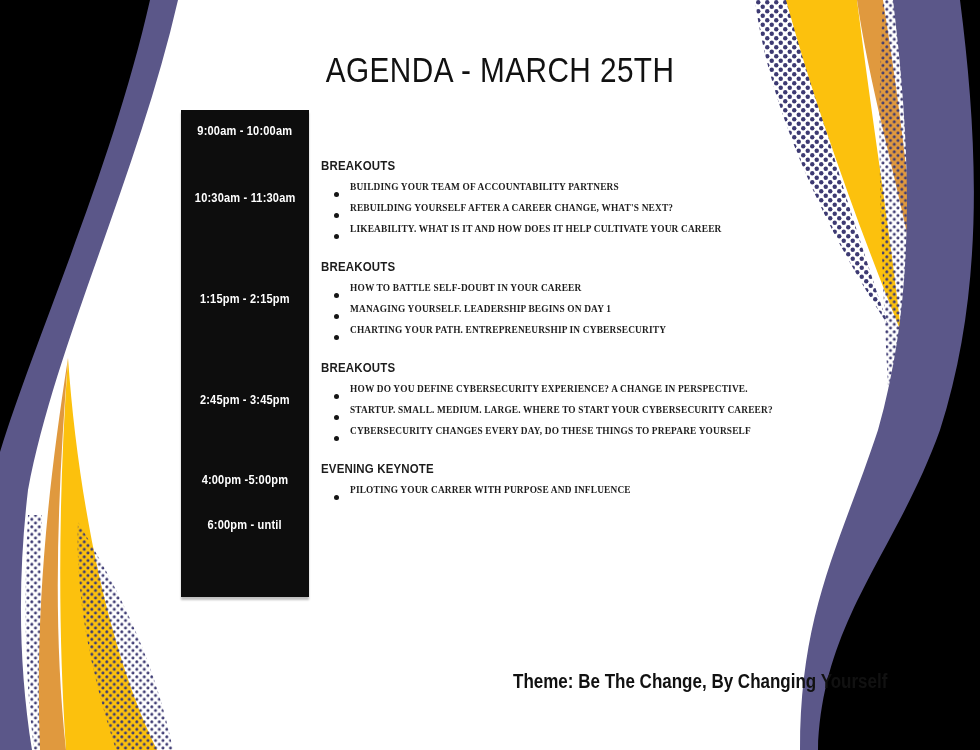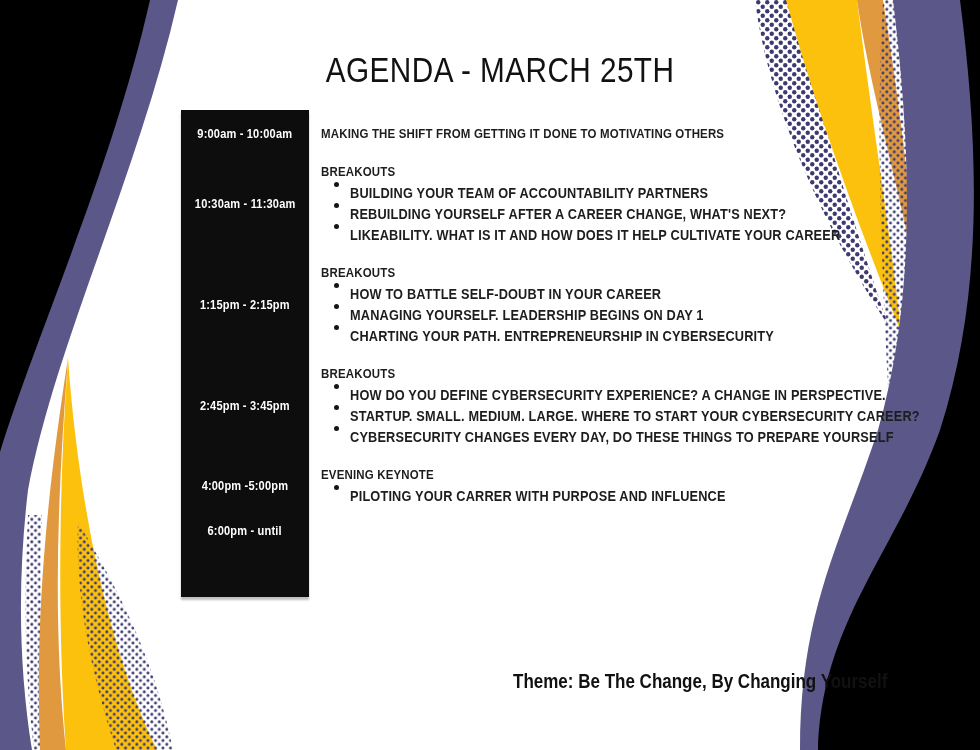--- a/index.html
+++ b/index.html
@@ -19,22 +19,22 @@
 
   #time-panel{position:absolute;left:181px;top:110px;width:128px;height:487px;
               background:var(--panel);z-index:1;box-shadow:0 3px 2px rgba(0,0,0,.25);}
   #rows{position:absolute;left:181px;top:110px;width:660px;z-index:2;
         padding-top:13px;box-sizing:border-box;}
   .srow{display:flex;align-items:center;margin-bottom:17px;}
   .tcell{flex:0 0 128px;width:128px;display:flex;justify-content:center;align-items:center;text-align:right;}
   .tcell .condc{color:#fff;font-size:13px;font-weight:bold;letter-spacing:.2px;}
   .ccell{padding-left:12px;color:var(--text);}
   .hline{line-height:21px;font-size:13.5px;font-weight:bold;letter-spacing:.2px;}
-  .bullet-row{display:flex;align-items:flex-start;line-height:21px;font-size:15px;
-              font-weight:bold;letter-spacing:.2px;padding-left:13px;}
+  .bullet-row{display:flex;align-items:flex-end;line-height:21px;font-size:11px;
+              font-weight:bold;letter-spacing:.2px;padding-left:13px;font-family:Liberation Serif, serif;}
   .dot{flex:0 0 5px;width:5px;height:5px;border-radius:50%;background:#151515;margin-right:11px;}
 </style>
 </head>
 <body>
 
 <div id="page">
 
   <svg id="deco" width="980" height="750" viewBox="0 0 980 750">
     <defs>
       <pattern id="dots-lg" width="9" height="9" patternUnits="userSpaceOnUse">
@@ -65,26 +65,20 @@
   <div id="title">
     <span class="condc">AGENDA - MARCH 25TH</span>
   </div>
 
   <div id="time-panel"></div>
 
   <div id="rows">
   <div class="srow">
     <div class="tcell">
       <span class="condc">9:00am - 10:00am</span>
-    </div>
-    <div class="ccell">
-      <div class="hline">
-        <span class="cond">MAKING THE SHIFT FROM GETTING IT DONE TO MOTIVATING OTHERS</span>
-      </div>
-
     </div>
   </div>
 
   <div class="srow">
     <div class="tcell">
       <span class="condc">10:30am - 11:30am</span>
     </div>
     <div class="ccell">
       <div class="hline">
         <span class="cond">BREAKOUTS</span>

